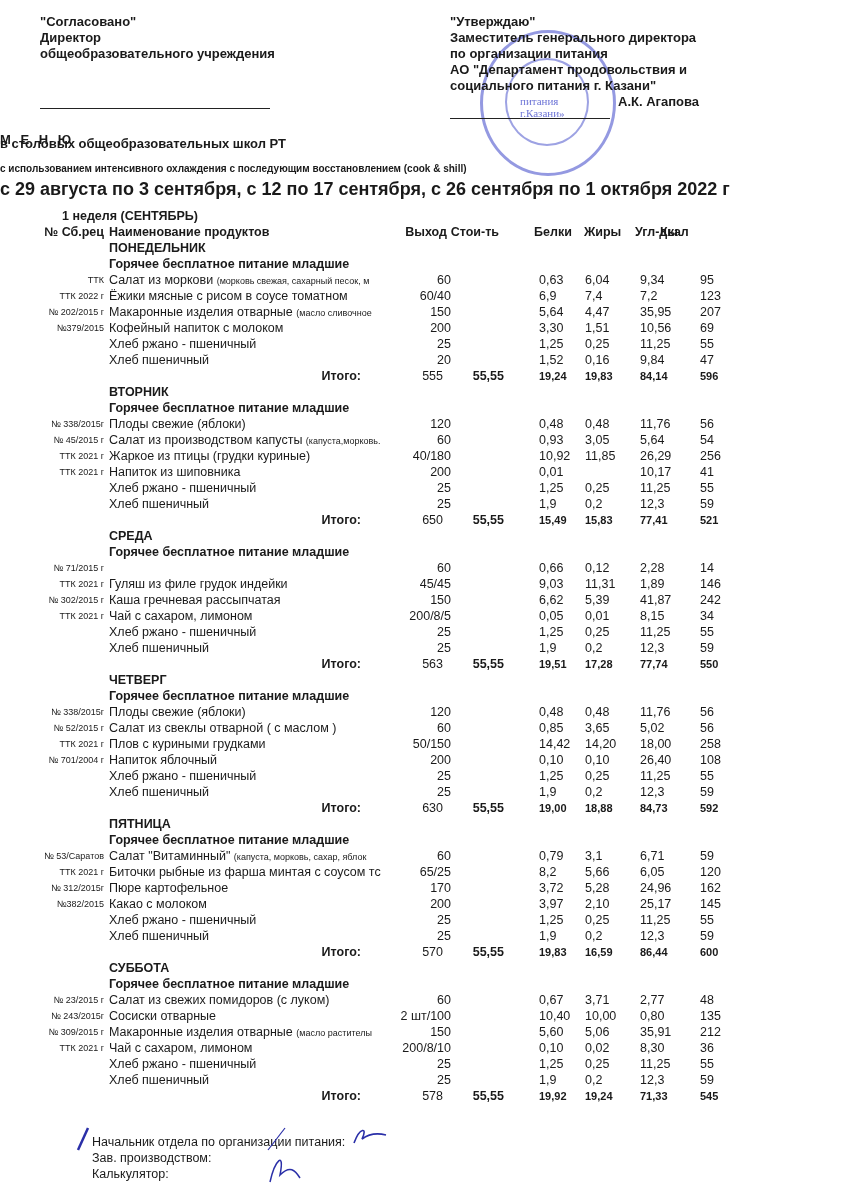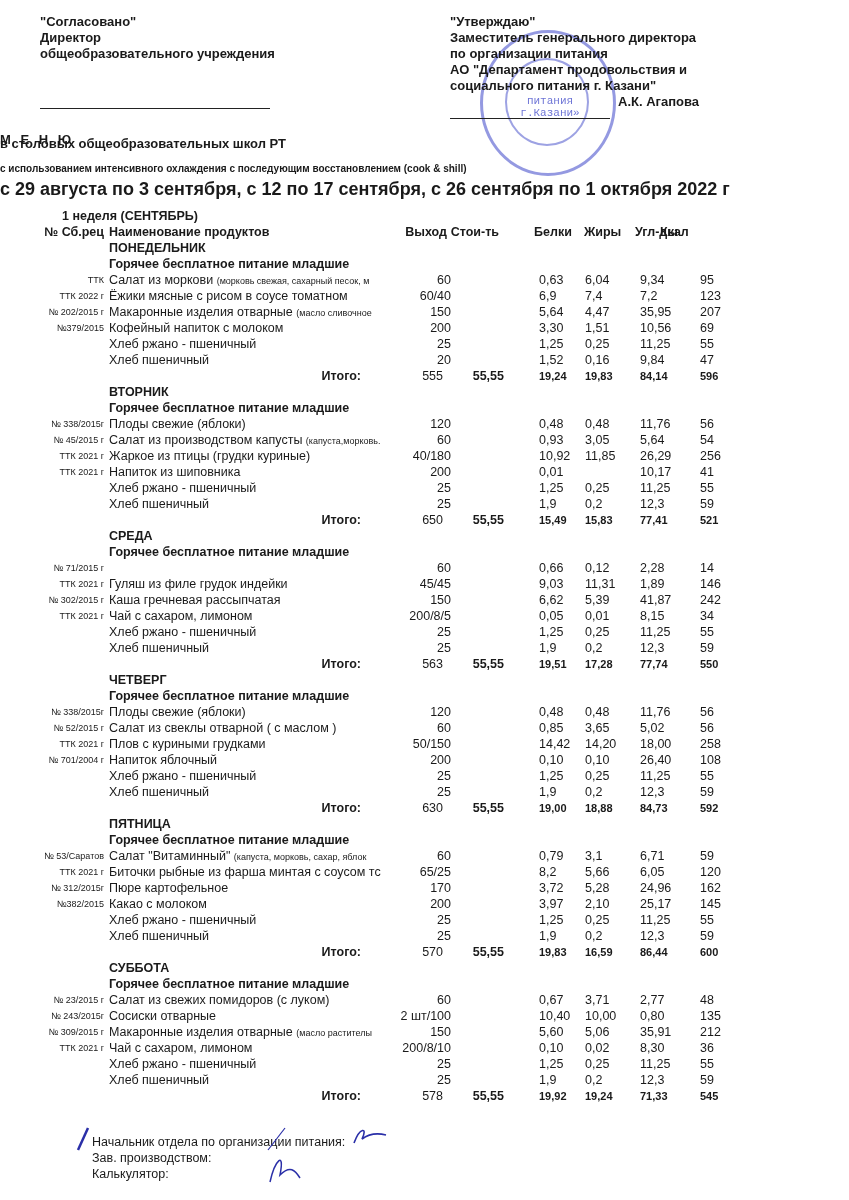--- a/index.html
+++ b/index.html
@@ -7,22 +7,22 @@
          font-family:"Liberation Sans", sans-serif; color:#1a1a1a; }
   .abs { position:absolute; }
   .hdr-left { left:40px; top:14px; font-size:13px; font-weight:bold; line-height:16px; }
   .hdr-right { left:450px; top:14px; font-size:13px; font-weight:bold; line-height:16px; }
   .sign-line-left { left:40px; top:108px; width:230px; border-top:1px solid #222; }
   .sign-line-right { left:450px; top:118px; width:160px; border-top:1px solid #222; }
   .stamp { left:480px; top:30px; width:130px; height:140px; border:3px solid rgba(60,70,200,0.55);
            border-radius:50%; }
   .stamp-inner { left:505px; top:58px; width:80px; height:84px; border:2px solid rgba(60,70,200,0.5);
            border-radius:50%; }
-  .stamp-text { left:520px; top:95px; font-family:Liberation Mono, monospace; font-size:11px;
-           color:rgba(60,70,200,0.75); text-align:center; width:60px; line-height:12px; }
+  .stamp-text { left:520px; top:95px; font-family:Liberation Serif, serif; font-size:11px;
+           color:rgba(60,70,200,0.75); width:60px; line-height:12px; }
   .title { left:0; width:849px; text-align:left; font-weight:bold; }
   .t1 { top:132px; font-size:13px; letter-spacing:3px; }
   .t2 { top:136px; font-size:13px; }
   .t3 { top:163px; font-size:10px; }
   .t4 { top:179px; font-size:18px; }
 
   .table { position:absolute; left:0; top:208px; width:849px; font-size:12.5px;padding-left:12px; }
   .row { position:relative; height:16px; line-height:16px; white-space:nowrap; }
   .c-code { position:absolute; right:757px; font-size:9px; text-align:right;margin-left:36px; }
   .c-name { position:absolute; left:97px; width:290px; overflow:hidden; }

